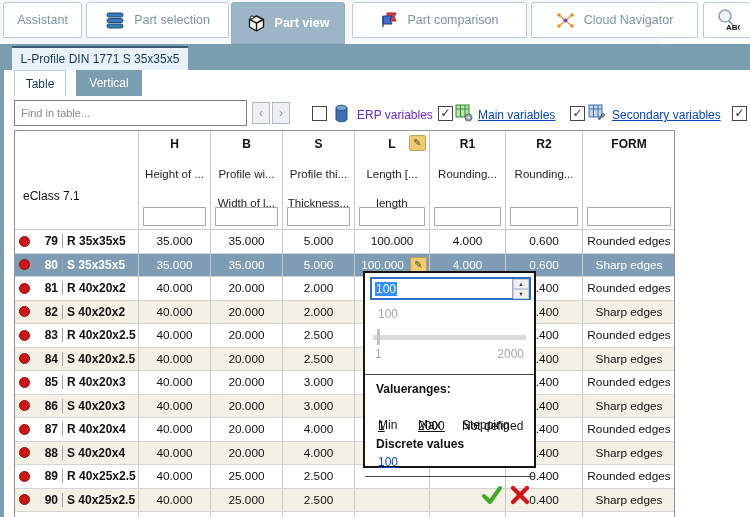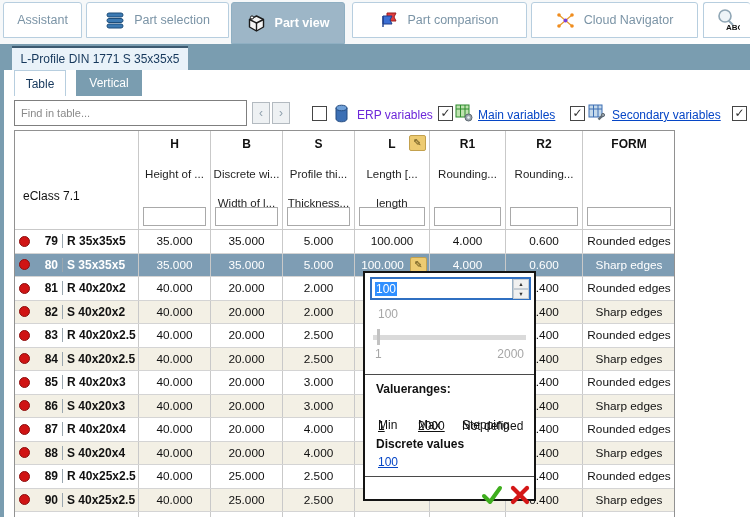--- a/index.html
+++ b/index.html
@@ -74,21 +74,21 @@
   .dot { width:11px; height:11px; border-radius:50%; background:var(--dotRed); border:1px solid #8d0f0f; flex:0 0 auto; }
   .rownum { width:28px; text-align:right; margin-right:4px; }
   .rowname { border-left:1px solid #9aa7b0; padding-left:4px; }
   .lcell-flex { display:flex; align-items:center; width:100%; height:100%; }
   .lcell-val { flex:1; text-align:center; }
   .pencil-btn { width:17px; height:16px; background:var(--pencilBg); border:1px solid var(--pencilBorder);
                 border-radius:2px; font-size:10px; line-height:14px; text-align:center; color:#5c4a15; cursor:pointer; }
   .lcell-flex .pencil-btn { margin-right:2px; }
 
   
-  .popup { position:absolute; left:363px; top:271px; width:173px; height:230px; background:#fff;
+  .popup { position:absolute; left:363px; top:271px; width:173px; height:197px; background:#fff;
            border:2px solid #141414; z-index:50; font-size:12px; }
   .pop-input { position:absolute; left:5px; top:4px; width:161px; height:23px; border:2px solid #2f6fc1;
                display:flex; align-items:stretch; background:#fff; }
   .pop-text { flex:1; display:flex; align-items:center; padding-left:3px; font-size:12px; }
   .selhl { background:#2f8fff; color:#fff; padding:0 1px; }
   .spinner { width:17px; border-left:1px solid #9ab0c4; display:flex; flex-direction:column; }
   .spinbtn { flex:1; background:#f0f0f0; border:1px solid #c6cdd4; font-size:5.5px; line-height:8px;
              text-align:center; color:#333; cursor:pointer; }
   .slider-cur { position:absolute; left:13px; top:34px; color:#a6a6a6; }
   .slider-track { position:absolute; left:8px; top:62px; width:153px; height:5px; background:#dadada; }
@@ -244,21 +244,21 @@
         <div class="hcell">
           <div class="eclass">eClass 7.1</div>
         </div>
         <div class="hcell">
           <div class="hkey">H</div>
           <div class="hsub">Height of ...</div>
           <div class="hsub"></div>
         </div>
         <div class="hcell">
           <div class="hkey">B</div>
-          <div class="hsub">Discrete wi...</div>
+          <div class="hsub">Profile wi...</div>
           <div class="hsub">Width of l...</div>
         </div>
         <div class="hcell">
           <div class="hkey">S</div>
           <div class="hsub">Profile thi...</div>
           <div class="hsub">Thickness...</div>
         </div>
         <div class="hcell">
           <div class="hkey">L</div>
           <div class="hsub">Length [...</div>

